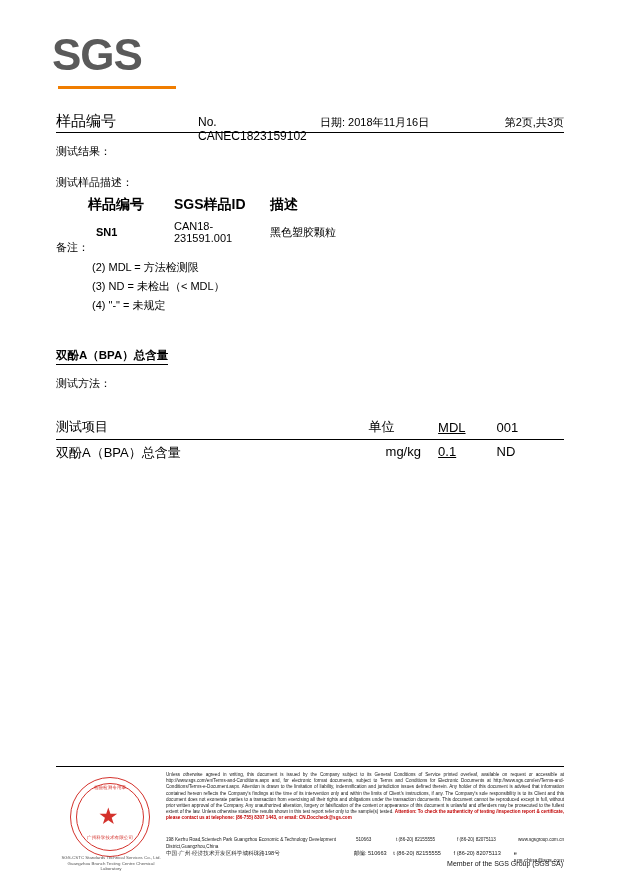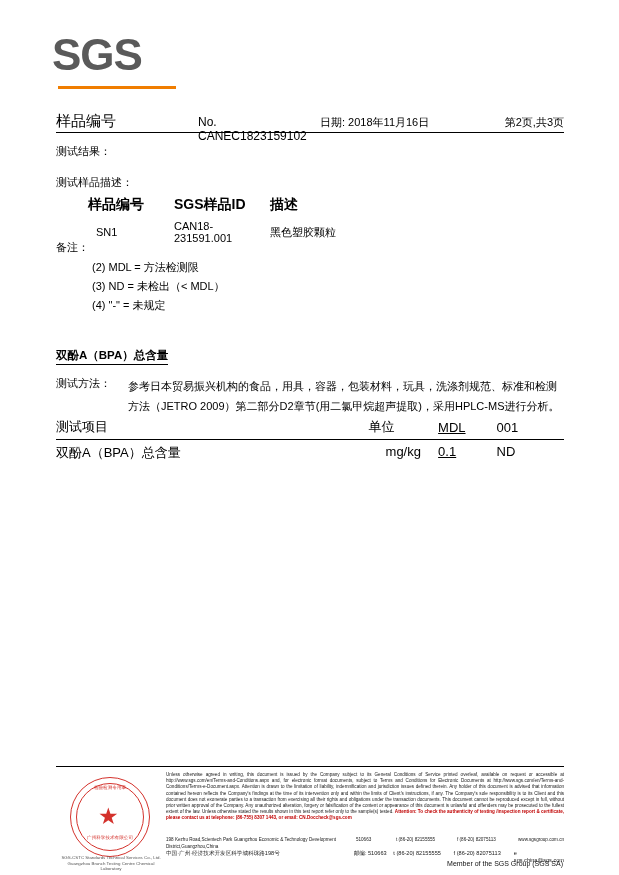--- a/index.html
+++ b/index.html
@@ -101,21 +101,21 @@
     font-size: 14px;
   }
   .samp-table td {
     text-align: left;
     padding: 0;
     font-size: 11px;
   }
   .col-no   { width: 78px; }
   .col-id   { width: 96px; }
   .col-desc { width: 140px; }
-  .samp-table td.col-no { padding-left: 8px; }
+  .samp-table td.col-no { padding-left: 8px; font-weight: bold; }
 
   
   .remark-list {
     position: absolute;
     left: 92px;
     top: 258px;
     font-size: 11px;
     line-height: 19px;
   }
   
@@ -302,21 +302,20 @@
 
   <div class="lbl remark-label">备注：</div>
   <div class="remark-list">
     <div>(2) MDL = 方法检测限</div>
     <div>(3) ND = 未检出（&lt; MDL）</div>
     <div>(4) "-" = 未规定</div>
   </div>
 
   <div class="sec-title">双酚A（BPA）总含量</div>
   <div class="method-label">测试方法：</div>
-  <div class="method-text">参考日本贸易振兴机构的食品，用具，容器，包装材料，玩具，洗涤剂规范、标准和检测方法（JETRO 2009）第二部分D2章节(用二氯甲烷超声提取)，采用HPLC-MS进行分析。</div>
 
   <table class="res-table">
     <thead>
       <tr>
         <th class="rc-item">测试项目</th>
         <th class="rc-unit">单位</th>
         <th class="rc-mdl">MDL</th>
         <th class="rc-001">001</th>
       </tr>
     </thead>

